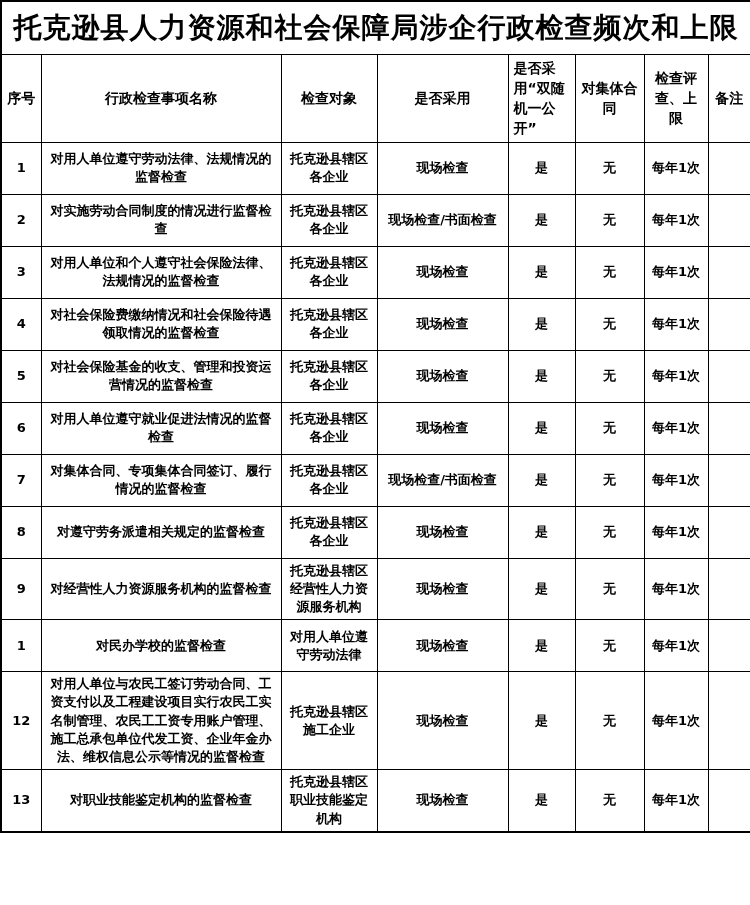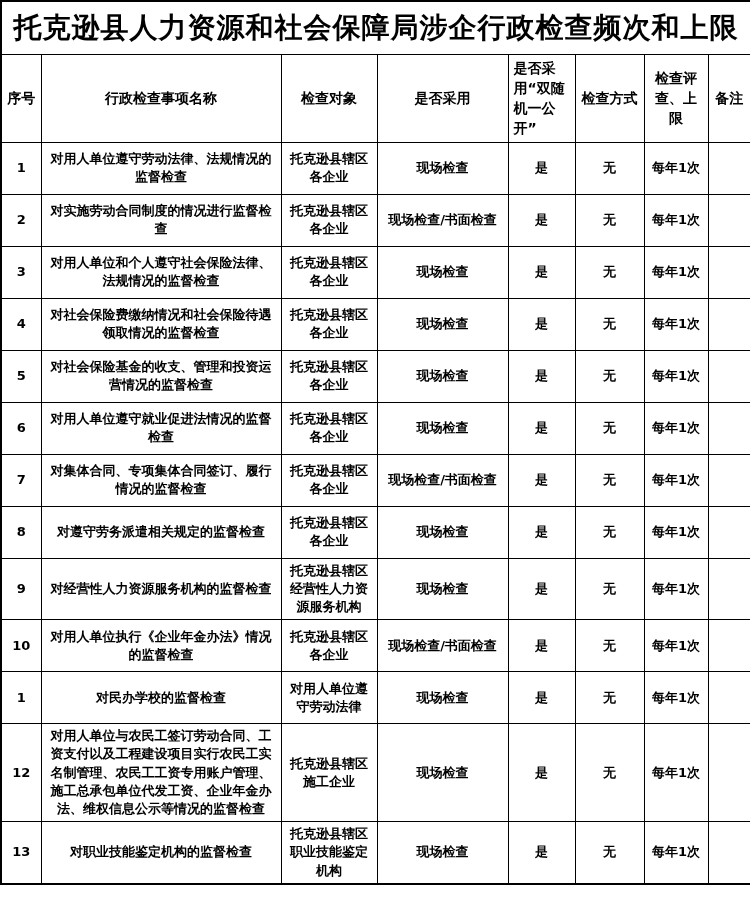--- a/index.html
+++ b/index.html
@@ -78,21 +78,21 @@
     <thead>
       <tr class="title-row">
         <th colspan="8">托克逊县人力资源和社会保障局涉企行政检查频次和上限</th>
       </tr>
       <tr class="header-row">
         <th class="col-no">序号</th>
         <th class="col-name">行政检查事项名称</th>
         <th class="col-target">检查对象</th>
         <th class="col-method">是否采用</th>
         <th class="col-double_random">是否采用“双随机一公开”</th>
-        <th class="col-joint_department">检查方式</th>
+        <th class="col-joint_department">对集体合同</th>
         <th class="col-frequency">检查评查、上限</th>
         <th class="col-remark">备注</th>
       </tr>
     </thead>
     <tbody>
         <tr>
           <td class="col-no">1</td>
           <td class="col-name">对用人单位遵守劳动法律、法规情况的监督检查</td>
           <td class="col-target">托克逊县辖区各企业</td>
           <td class="col-method">现场检查</td>
@@ -175,30 +175,20 @@
           <td class="col-no">9</td>
           <td class="col-name">对经营性人力资源服务机构的监督检查</td>
           <td class="col-target">托克逊县辖区经营性人力资源服务机构</td>
           <td class="col-method">现场检查</td>
           <td class="col-double_random">是</td>
           <td class="col-joint_department">无</td>
           <td class="col-frequency">每年1次</td>
           <td class="col-remark"></td>
         </tr>
         <tr>
-          <td class="col-no">10</td>
-          <td class="col-name">对用人单位执行《企业年金办法》情况的监督检查</td>
-          <td class="col-target">托克逊县辖区各企业</td>
-          <td class="col-method">现场检查/书面检查</td>
-          <td class="col-double_random">是</td>
-          <td class="col-joint_department">无</td>
-          <td class="col-frequency">每年1次</td>
-          <td class="col-remark"></td>
-        </tr>
-        <tr>
           <td class="col-no">1</td>
           <td class="col-name">对民办学校的监督检查</td>
           <td class="col-target">对用人单位遵守劳动法律</td>
           <td class="col-method">现场检查</td>
           <td class="col-double_random">是</td>
           <td class="col-joint_department">无</td>
           <td class="col-frequency">每年1次</td>
           <td class="col-remark"></td>
         </tr>
         <tr>

